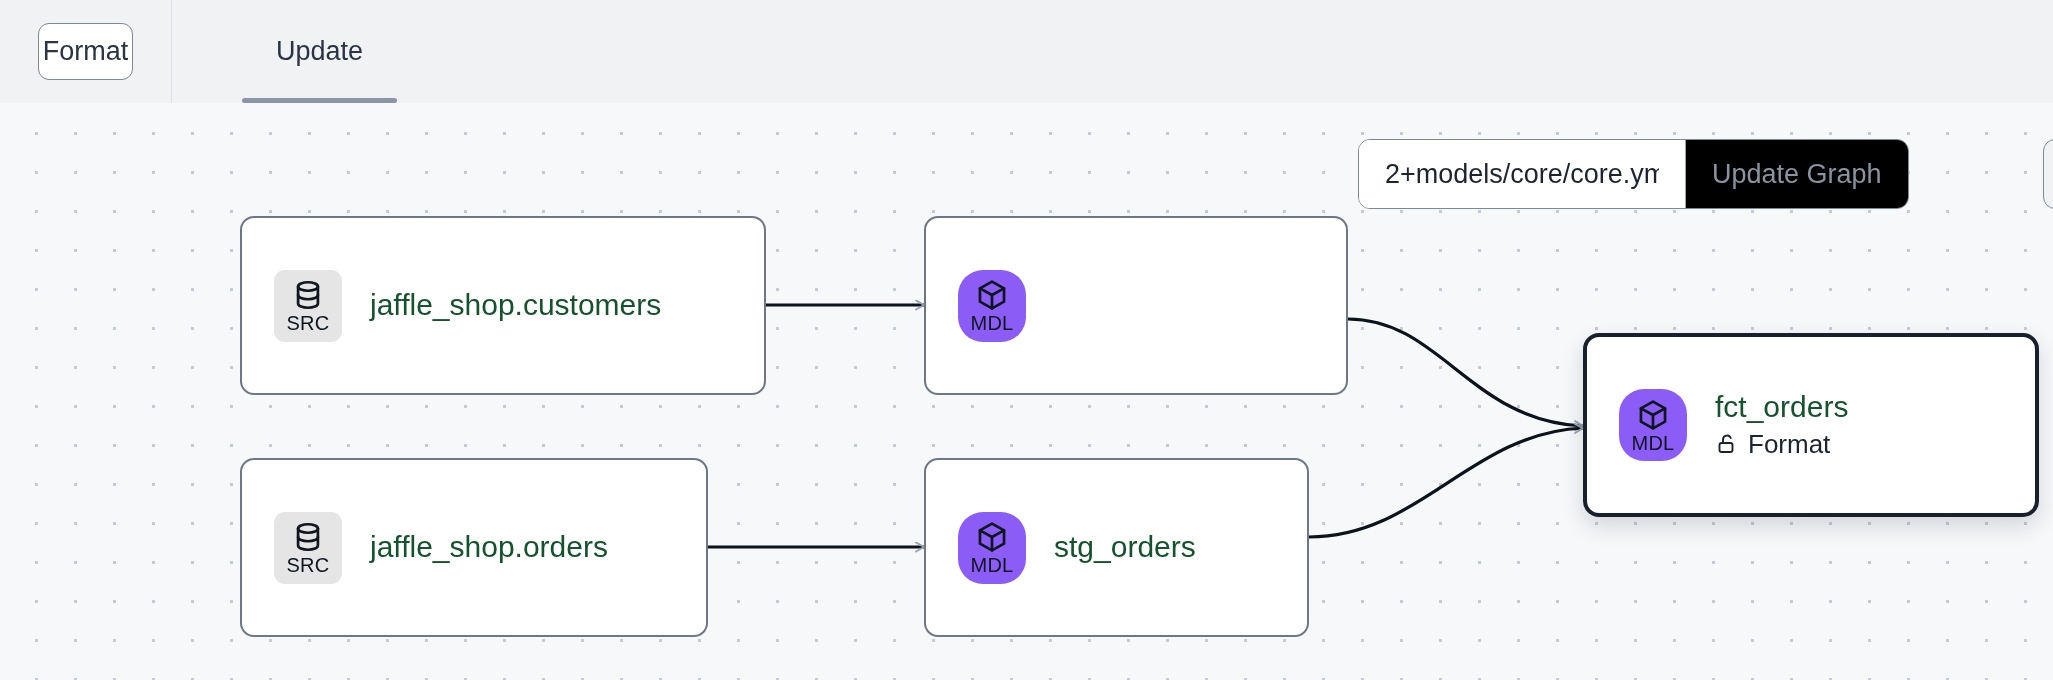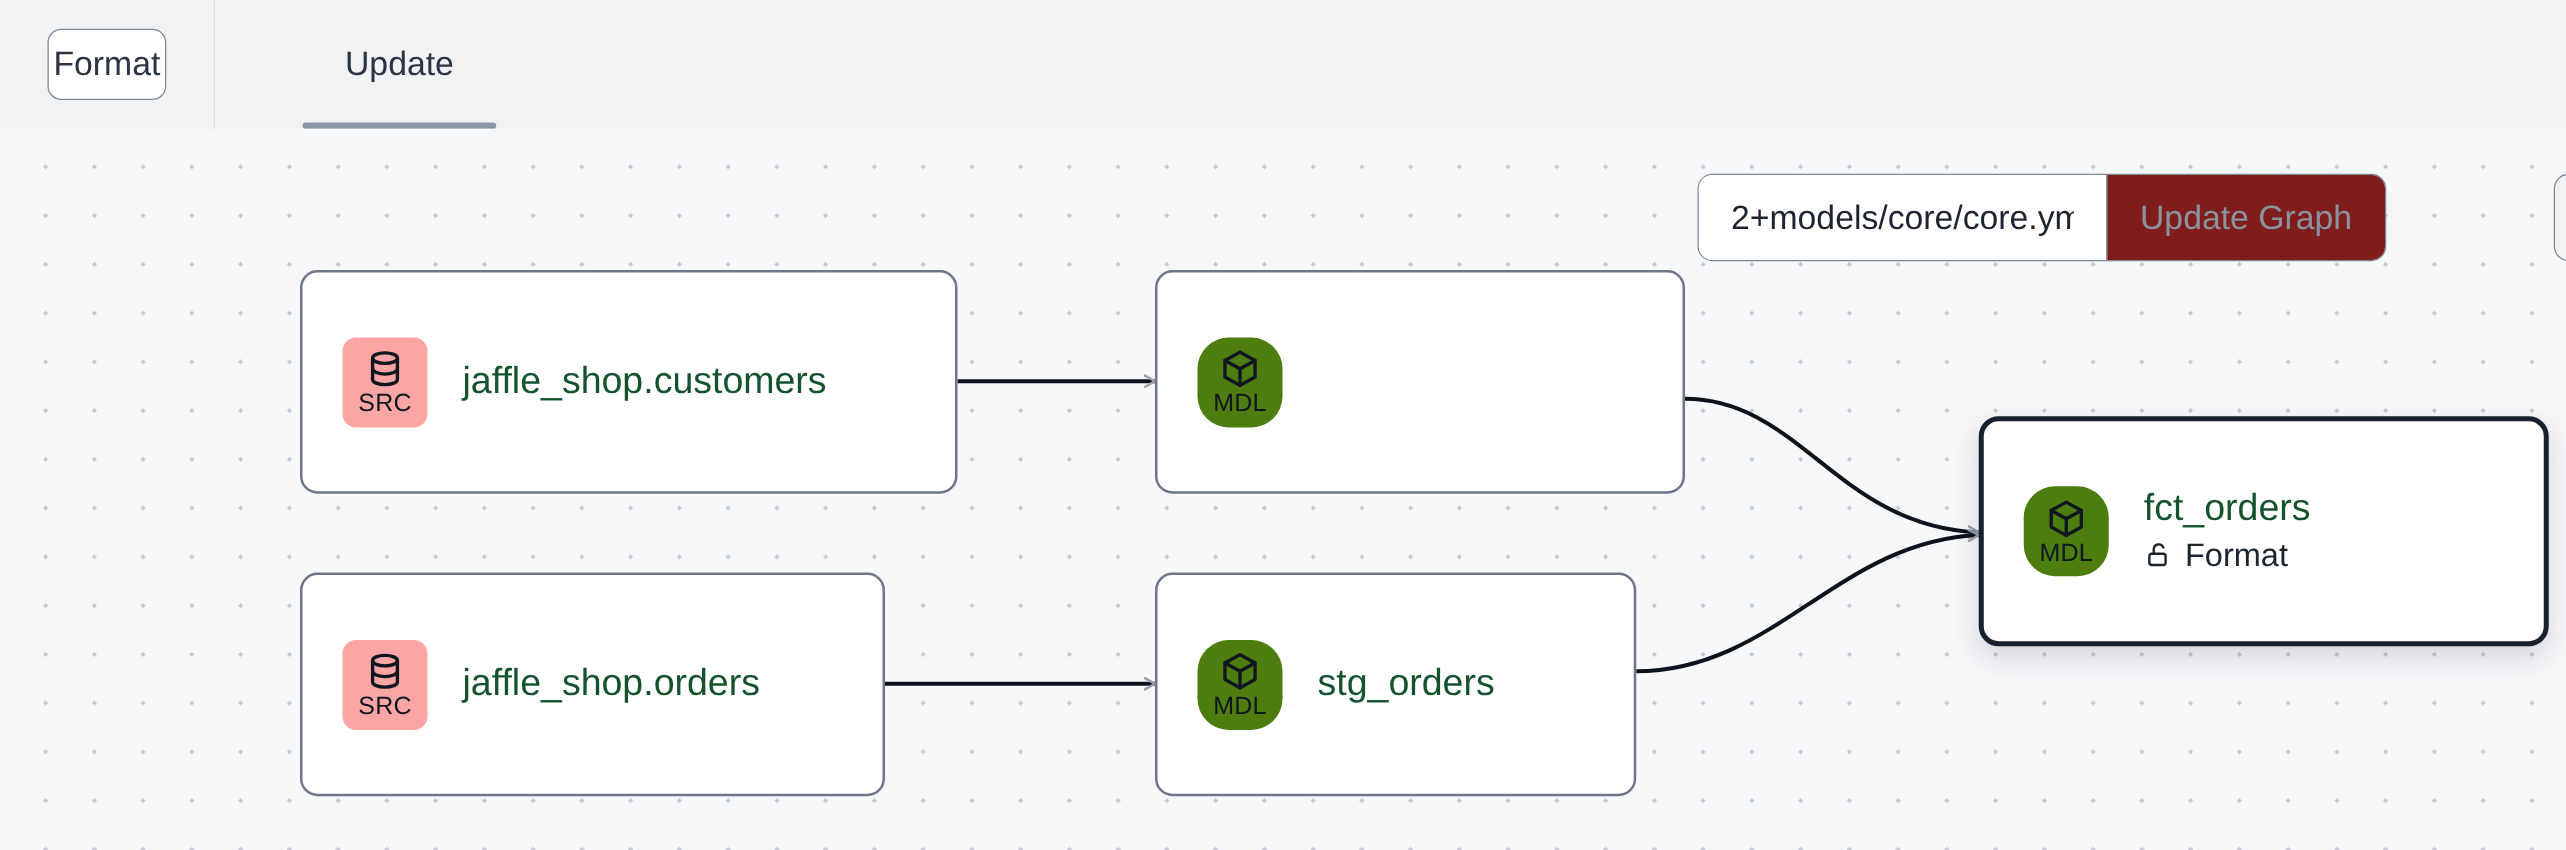--- a/index.html
+++ b/index.html
@@ -127,22 +127,22 @@
     width: 68px;
     height: 72px;
     border-radius: 11px;
     display: flex;
     flex-direction: column;
     align-items: center;
     justify-content: center;
     gap: 1px;
     flex: none;
   }
-  .badge.src { background: #fca5a5; }
-  .badge.mdl { background: #4d7c0f; border-radius: 25px; }
+  .badge.src { background: #e5e5e5; }
+  .badge.mdl { background: #8b5cf6; border-radius: 25px; }
 
   .badge .badge-label {
     font-size: 20px;
     color: #0f1620;
     letter-spacing: 0.2px;
     line-height: 1;
   }
 
   .node-text { display: flex; flex-direction: column; gap: 4px; }
 
@@ -186,21 +186,21 @@
     width: 326px;
   }
 
   .update-btn {
     display: flex;
     align-items: center;
     justify-content: center;
     padding: 0 26px;
     font-size: 27px;
     color: #8a93a0;
-    background: #7f1d1d;
+    background: #000000;
     border: none;
     border-left: 1.5px solid #9aa1ad;
     font-family: "Liberation Sans", sans-serif;
     cursor: pointer;
     white-space: nowrap;
   }
 
   .edge-control-stub {
     position: absolute;
     top: 139px;

